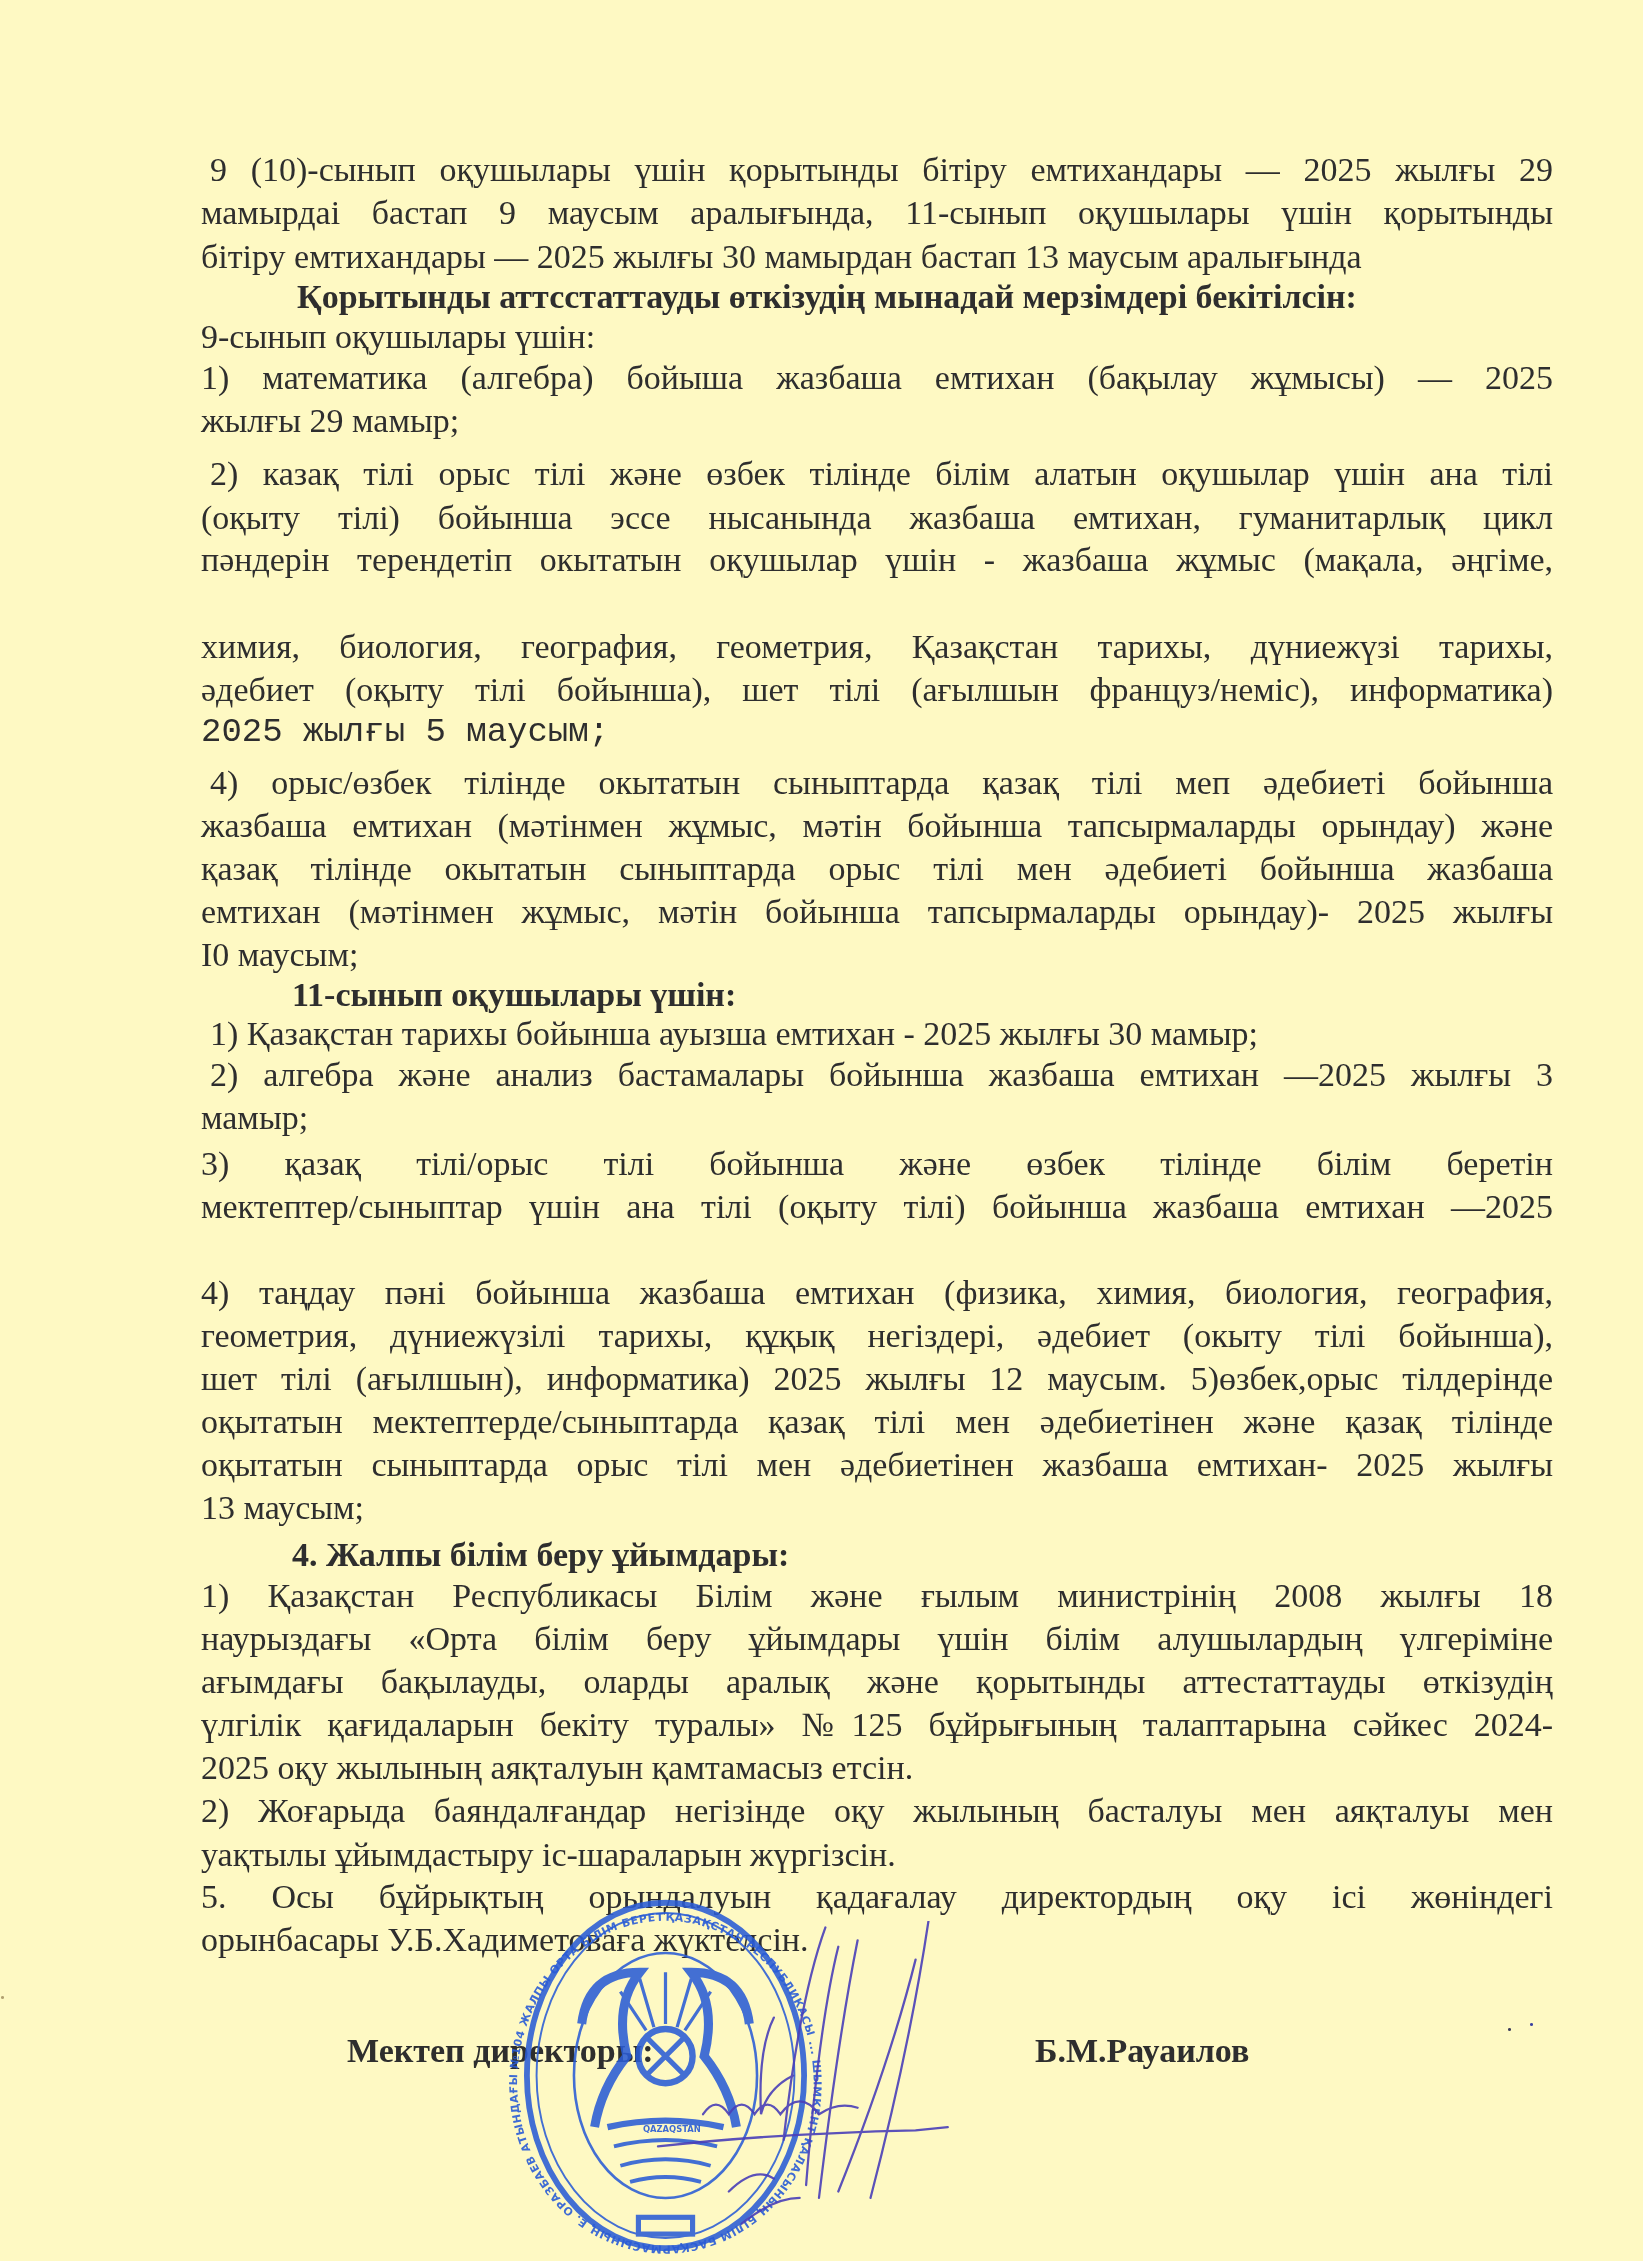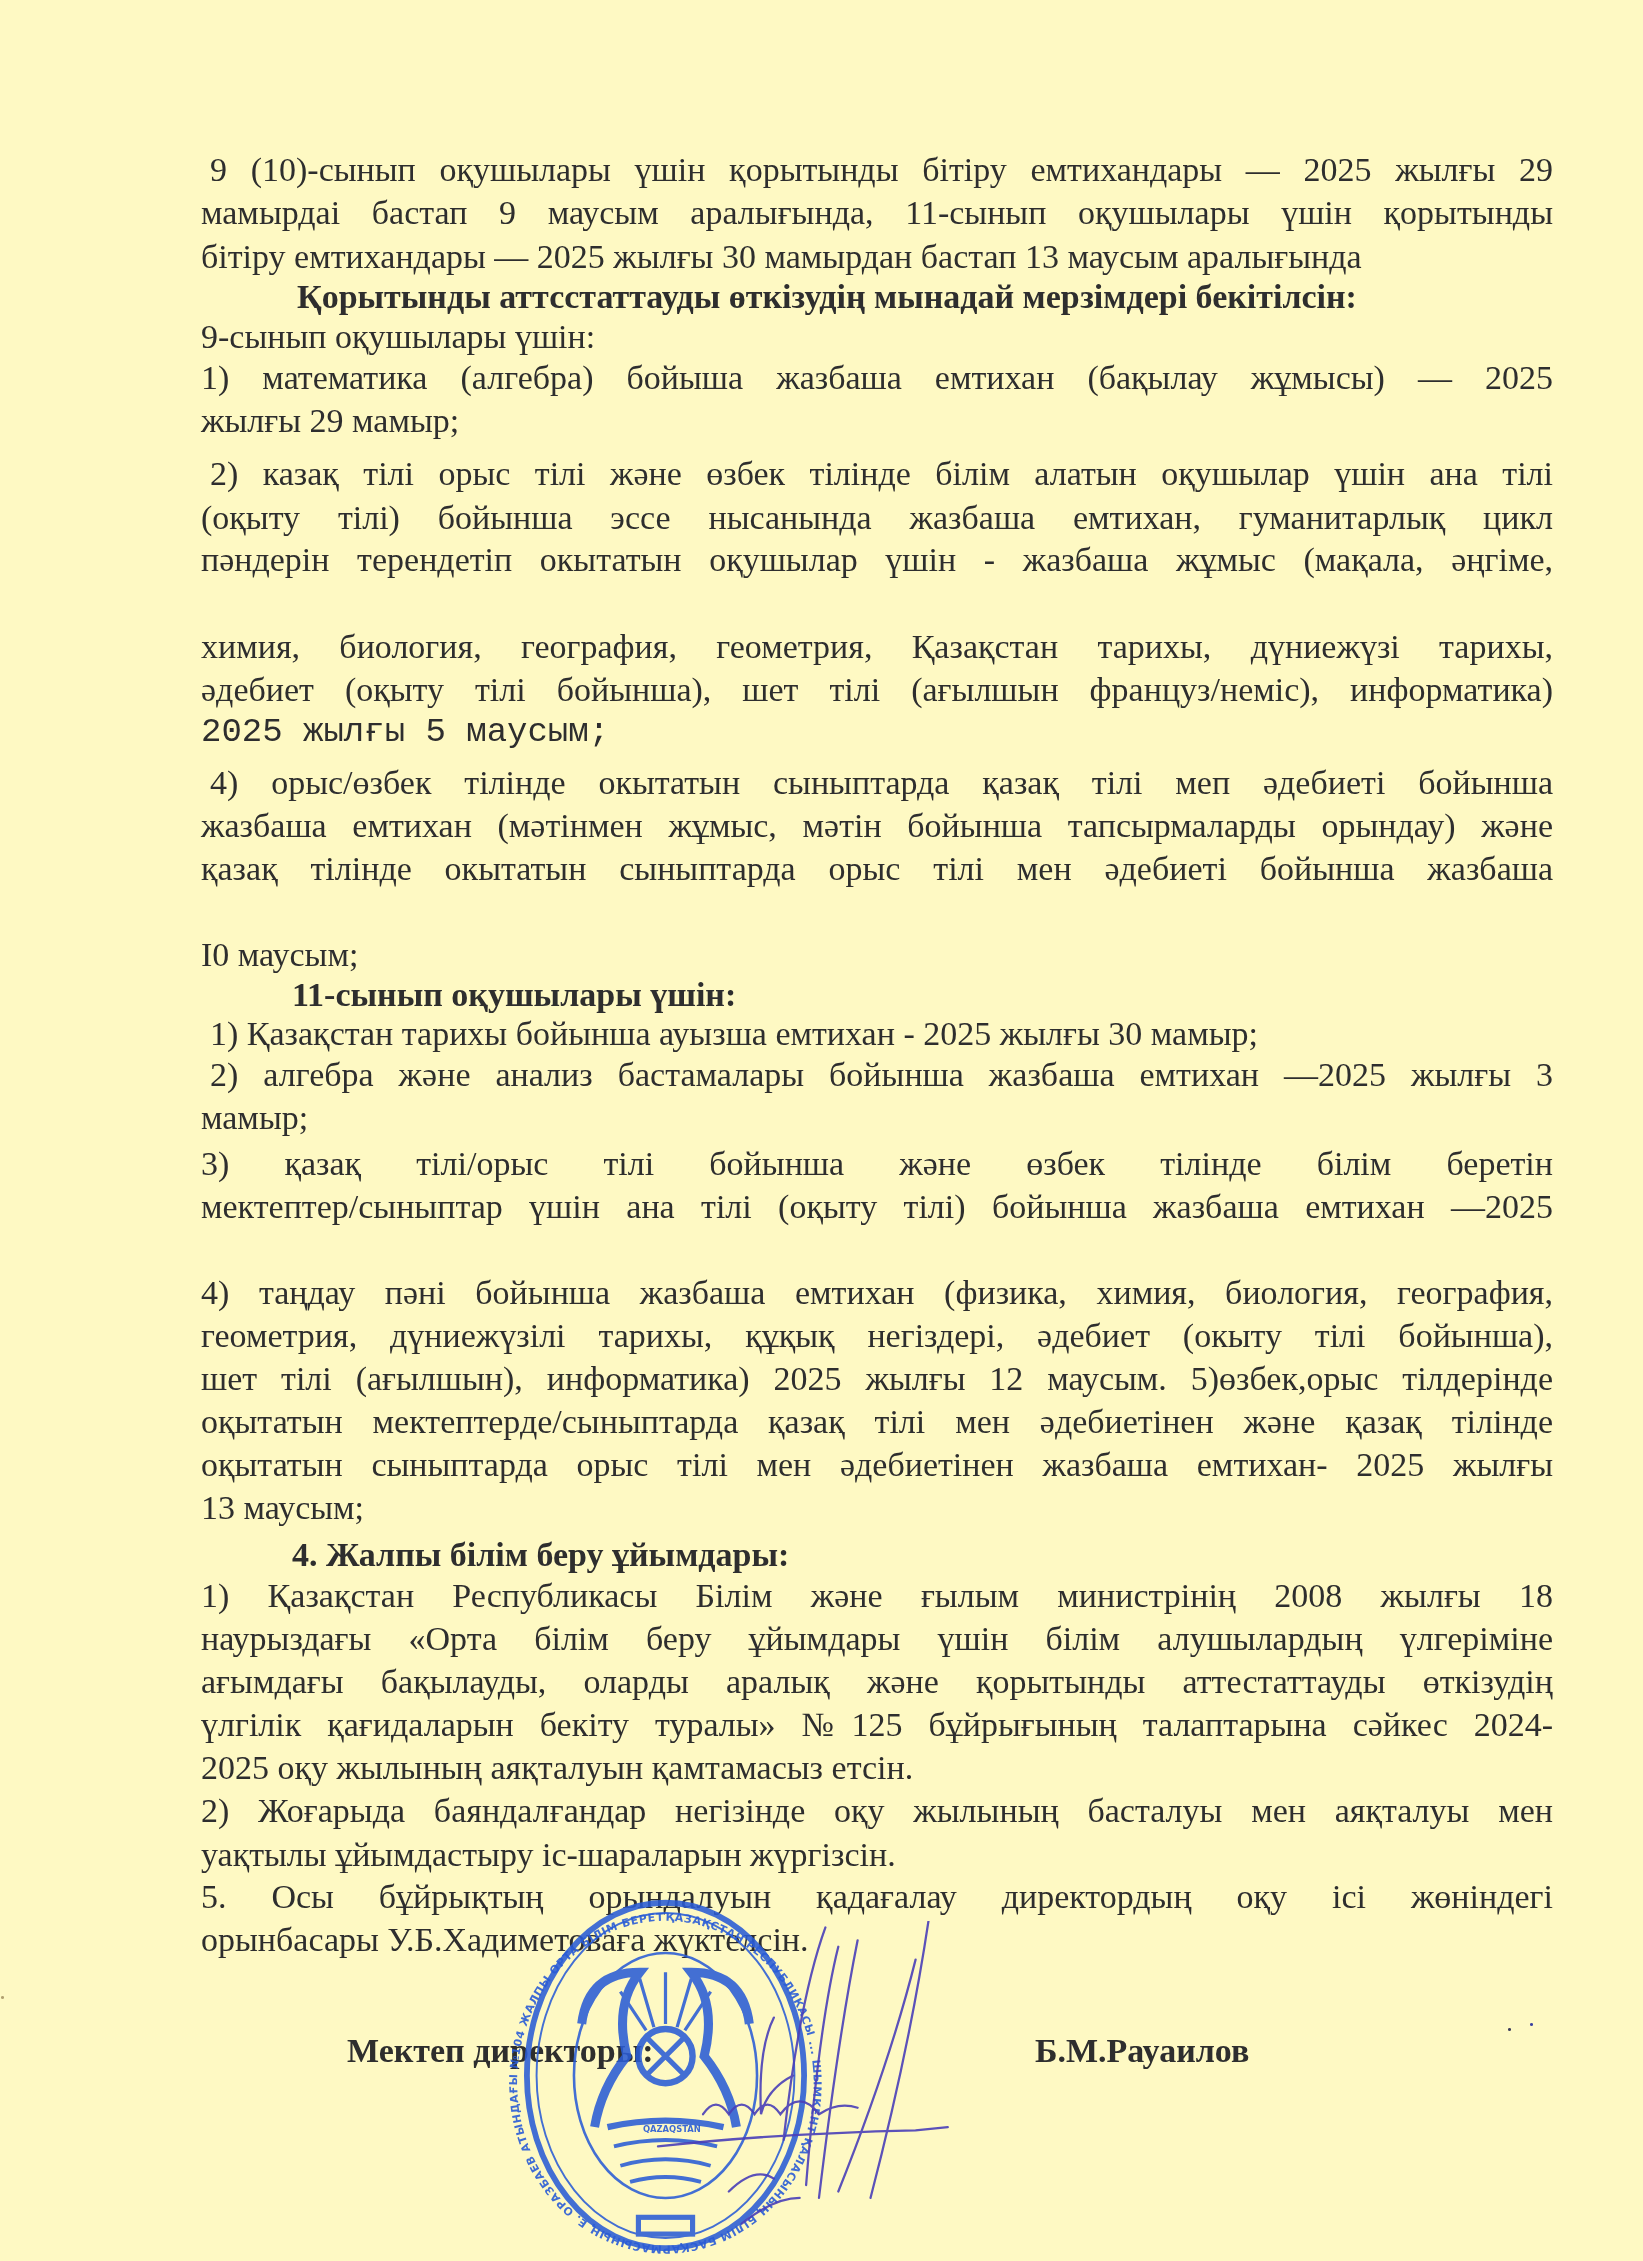--- a/index.html
+++ b/index.html
@@ -54,20 +54,21 @@
   <div class="line lead" style="top:454px;">2) казақ тілі орыс тілі және өзбек тілінде білім алатын оқушылар үшін ана тілі</div>
   <div class="line" style="top:498px;font-family:Liberation Serif, serif;">(оқыту тілі) бойынша эссе нысанында жазбаша емтихан, гуманитарлық цикл</div>
   <div class="line" style="top:540px;">пәндерін терендетіп окытатын оқушылар үшін - жазбаша жұмыс (мақала, әңгіме,</div>
   <div class="line" style="top:627px;">химия, биология, география, геометрия, Қазақстан тарихы, дүниежүзі тарихы,</div>
   <div class="line" style="top:670px;">әдебиет (оқыту тілі бойынша), шет тілі (ағылшын француз/неміс), информатика)</div>
   <div class="line last" style="top:712px;font-family:Liberation Mono, monospace;">2025 жылғы 5 маусым;</div>
 
   <div class="line lead" style="top:763px;">4) орыс/өзбек  тілінде окытатын сыныптарда қазақ тілі меп әдебиеті бойынша</div>
   <div class="line" style="top:806px;">жазбаша емтихан (мәтінмен жұмыс, мәтін бойынша тапсырмаларды орындау) және</div>
   <div class="line" style="top:849px;">қазақ тілінде окытатын сыныптарда орыс тілі мен әдебиеті бойынша жазбаша</div>
+  <div class="line" style="top:892px;">емтихан (мәтінмен жұмыс, мәтін бойынша тапсырмаларды орындау)- 2025 жылғы</div>
   <div class="line last" style="top:935px;">I0 маусым;</div>
 
   <div class="line bold indent-2" style="top:975px;">11-сынып оқушылары үшін:</div>
   <div class="line last lead" style="top:1014px;">1) Қазақстан тарихы бойынша ауызша емтихан   - 2025 жылғы 30 мамыр;</div>
   <div class="line lead" style="top:1055px;">2) алгебра және анализ бастамалары бойынша жазбаша емтихан —2025 жылғы 3</div>
   <div class="line last" style="top:1098px;">мамыр;</div>
 
   <div class="line" style="top:1144px;">3) қазақ тілі/орыс тілі бойынша және өзбек тілінде білім беретін</div>
   <div class="line" style="top:1187px;">мектептер/сыныптар үшін ана тілі (оқыту тілі) бойынша жазбаша емтихан —2025</div>
 

